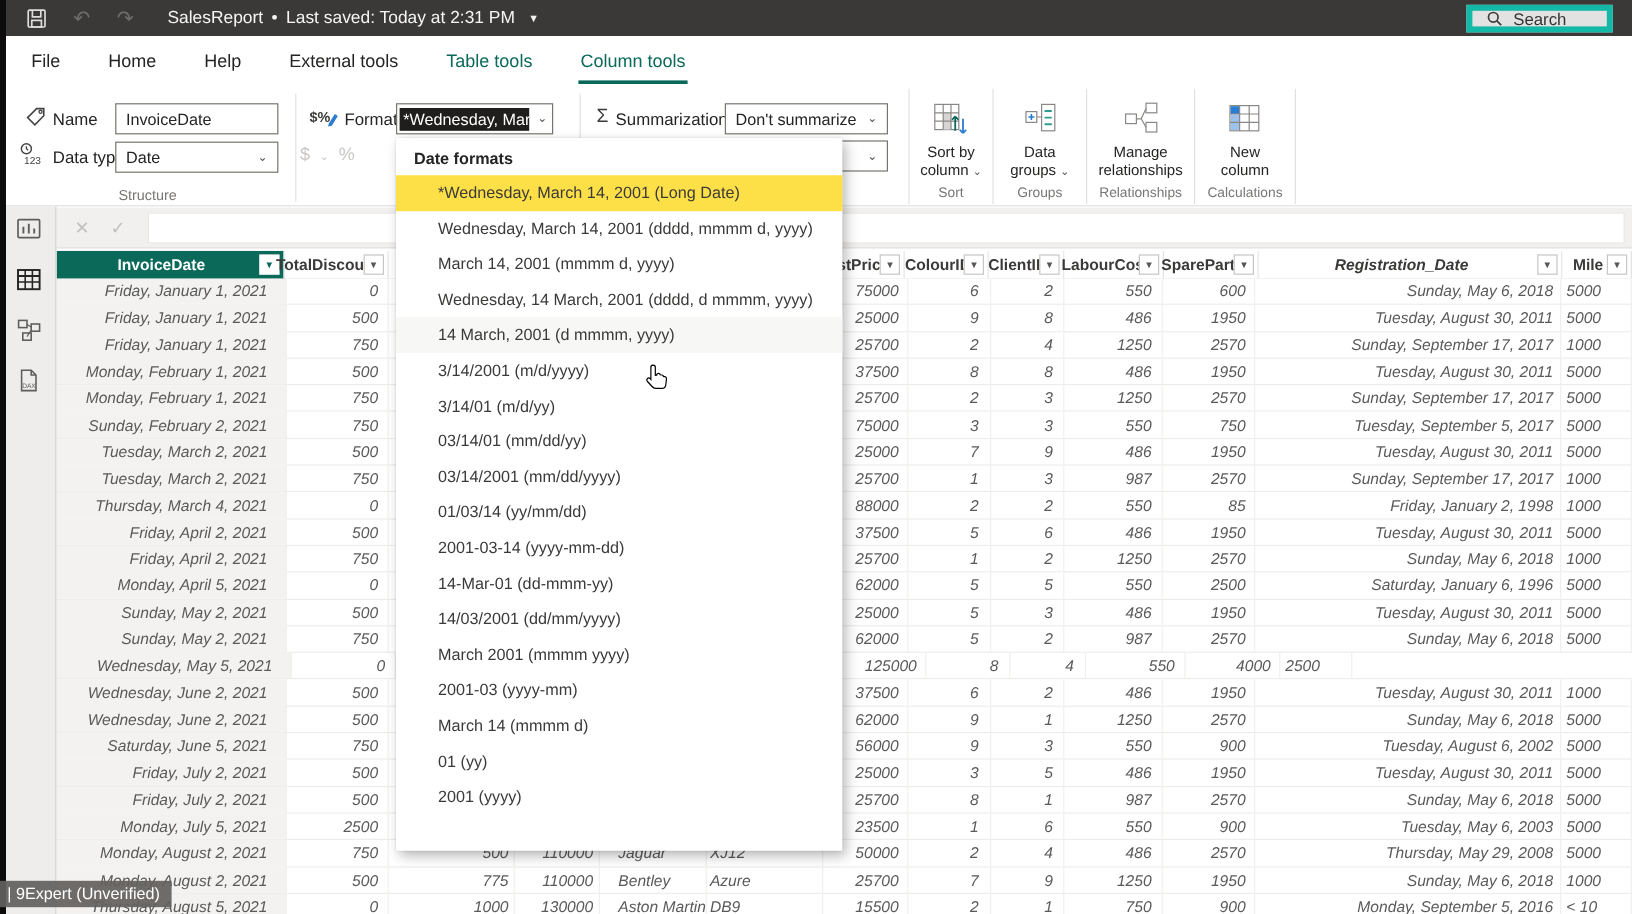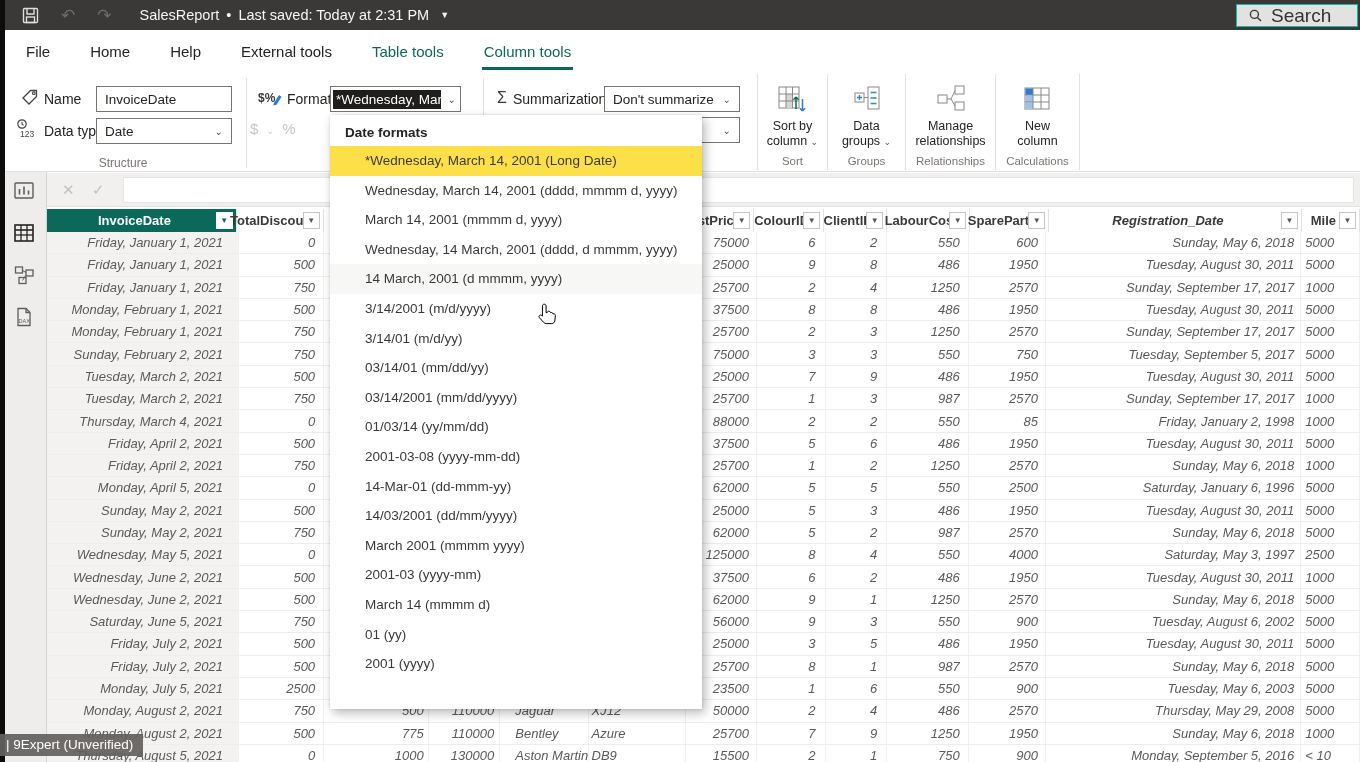--- a/index.html
+++ b/index.html
@@ -8,21 +8,21 @@
 
   
   .edge-strip { position:absolute; left:0; top:0; width:5px; height:762px; background:#0c0c0c; z-index:45; }
 
   
   .titlebar { position:absolute; left:0; top:0; width:1360px; height:30px; background:#3a3938; display:flex; align-items:center; color:#fff; z-index:20; }
   .tb-save { margin-left:22px; display:flex; }
   .tb-arrow { font-size:17px; color:#6f6d6b; margin-left:22px; line-height:1; }
   .tb-title { margin-left:28px; font-size:14.5px; color:#f5f5f5; display:flex; align-items:center; gap:7px; white-space:nowrap; }
   .tb-caret { font-size:9px; margin-left:4px; color:#f0f0f0; }
-  .searchbox { position:absolute; right:2px; top:4px; width:122px; height:23px; background:#e2e2e2; border:1px solid #14b8a6; display:flex; align-items:center; color:#333; font-size:19px; gap:9px; padding-left:12px; }
+  .searchbox { position:absolute; right:16px; top:4px; width:122px; height:23px; background:#e2e2e2; border:5px solid #14b8a6; display:flex; align-items:center; color:#333; font-size:14px; gap:9px; padding-left:12px; }
 
   
   .tabsrow { position:absolute; left:0; top:30px; width:1360px; height:42px; background:#fff; display:flex; align-items:center; padding-left:24px; gap:36px; z-index:20; }
   .tab { font-size:15px; color:#252423; position:relative; height:42px; display:flex; align-items:center; padding:0 2px; white-space:nowrap; }
   .tab.ctx { color:#0b695a; }
   .tab.active::after { content:""; position:absolute; left:0; right:0; bottom:2px; height:3px; background:#0b695a; }
 
   
   .ribbon { position:absolute; left:0; top:72px; width:1360px; height:100px; background:#fff; border-bottom:1px solid #e3e1df; z-index:20; }
   .rb-abs { position:absolute; white-space:nowrap; }
@@ -524,21 +524,20 @@
         <div class="td r" style="width: 87px; padding-right: 8px;">0</div>
         <div class="td r" style="width: 107px; padding-right: 4px;"></div>
         <div class="td r" style="width: 73px; padding-right: 5px;"></div>
         <div class="td" style="width: 90px; padding-left: 15px;"></div>
         <div class="td" style="width: 100px; padding-left: 3px;"></div>
         <div class="td r" style="width: 72px; padding-right: 7px;">125000</div>
         <div class="td r" style="width: 70px; padding-right: 9px;">8</div>
         <div class="td r" style="width: 63px; padding-right: 9px;">4</div>
         <div class="td r" style="width: 83px; padding-right: 8px;">550</div>
         <div class="td r" style="width: 79px; padding-right: 7px;">4000</div>
-        <div class="td r" style="width: 261px; padding-right: 6px;">Saturday, May 3, 1997</div>
         <div class="td" style="width: 60px; padding-left: 4px;">2500</div>
       </div>
       <div class="trow">
         <div class="td r selcol" style="width: 196px; padding-right: 15px;">Wednesday, June 2, 2021</div>
         <div class="td r" style="width: 87px; padding-right: 8px;">500</div>
         <div class="td r" style="width: 107px; padding-right: 4px;"></div>
         <div class="td r" style="width: 73px; padding-right: 5px;"></div>
         <div class="td" style="width: 90px; padding-left: 15px;"></div>
         <div class="td" style="width: 100px; padding-left: 3px;"></div>
         <div class="td r" style="width: 72px; padding-right: 7px;">37500</div>
@@ -678,21 +677,21 @@
       <div class="dd-item selected">*Wednesday, March 14, 2001 (Long Date)</div>
       <div class="dd-item">Wednesday, March 14, 2001 (dddd, mmmm d, yyyy)</div>
       <div class="dd-item">March 14, 2001 (mmmm d, yyyy)</div>
       <div class="dd-item">Wednesday, 14 March, 2001 (dddd, d mmmm, yyyy)</div>
       <div class="dd-item hovered">14 March, 2001 (d mmmm, yyyy)</div>
       <div class="dd-item">3/14/2001 (m/d/yyyy)</div>
       <div class="dd-item">3/14/01 (m/d/yy)</div>
       <div class="dd-item">03/14/01 (mm/dd/yy)</div>
       <div class="dd-item">03/14/2001 (mm/dd/yyyy)</div>
       <div class="dd-item">01/03/14 (yy/mm/dd)</div>
-      <div class="dd-item">2001-03-08 (yyyy-mm-dd)</div>
+      <div class="dd-item">2001-03-14 (yyyy-mm-dd)</div>
       <div class="dd-item">14-Mar-01 (dd-mmm-yy)</div>
       <div class="dd-item">14/03/2001 (dd/mm/yyyy)</div>
       <div class="dd-item">March 2001 (mmmm yyyy)</div>
       <div class="dd-item">2001-03 (yyyy-mm)</div>
       <div class="dd-item">March 14 (mmmm d)</div>
       <div class="dd-item">01 (yy)</div>
       <div class="dd-item">2001 (yyyy)</div>
     </div>
 </div>
 

